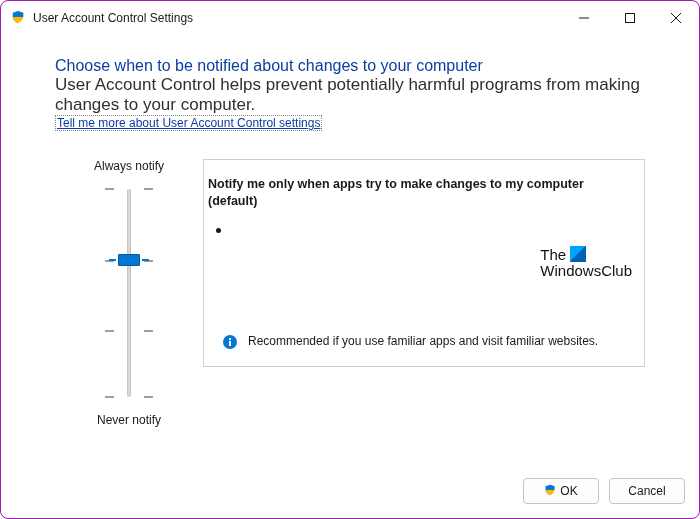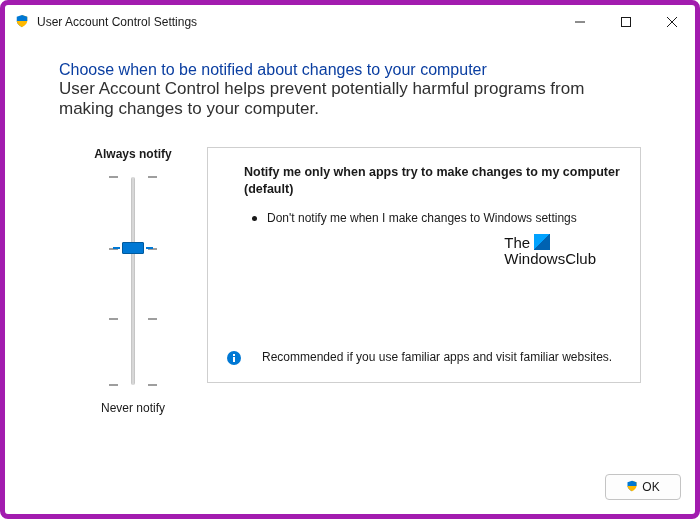--- a/index.html
+++ b/index.html
@@ -1,52 +1,52 @@
 <!DOCTYPE html>
 <html><head>
 <meta charset="utf-8">
 <style>
   * { box-sizing: border-box; margin: 0; padding: 0; }
   html, body { width: 700px; height: 519px; font-family: "Segoe UI", Arial, sans-serif; font-size: 12px; color: #1a1a1a; background: #fff; }
-  .window { width: 700px; height: 519px; border: 5px solid #a21caf; border-radius: 8px; overflow: hidden; position: relative; display: flex; flex-direction: column; }
+  .window { width: 700px; height: 519px; border: 1px solid #a21caf; border-radius: 8px; overflow: hidden; position: relative; display: flex; flex-direction: column; }
   .titlebar { height: 34px; display: flex; align-items: center; padding: 0 0 0 10px; }
   .titlebar .title { margin-left: 8px; font-size: 12px; color: #1a1a1a; }
   .tb-buttons { margin-left: auto; display: flex; }
   .tb-btn { width: 46px; height: 30px; display: flex; align-items: center; justify-content: center; color: #1a1a1a; }
   .content { flex: 1; padding: 22px 54px 0 54px; }
   .heading { color: #0a3ea1; font-size: 16px; font-weight: 400; }
   .desc { font-size: 17px; color: #303030; }
   .link { color: #0a3ea1; text-decoration: underline; border: 1px dotted #888; display: inline-block; padding: 0 1px; }
   .mid { display: flex; margin-top: 28px; }
   .slider-col { width: 148px; text-align: center; position: relative; }
   .lbl-top, .lbl-bottom { font-size: 12px; color: #1a1a1a; }
-  .lbl-top { margin-bottom: 10px; font-weight: bold; }
+  .lbl-top { margin-bottom: 10px; }
   .lbl-bottom { margin-top: 10px; }
   .slider-area { position: relative; width: 60px; height: 220px; margin: 0 auto; }
   .track { position: absolute; left: 50%; top: 6px; bottom: 6px; width: 4px; margin-left: -2px; background: linear-gradient(to right, #bdbdbd 0%, #e0e0e0 50%, #bdbdbd 100%); border-radius: 2px; }
   .tick { position: absolute; left: 0; right: 0; height: 0; }
   .tick:before, .tick:after { content: ""; position: absolute; width: 9px; height: 2px; background: #9e9e9e; top: -1px; }
   .tick:before { left: 6px; }
   .tick:after { right: 6px; }
   .t0 { top: 6px; }
   .t1 { top: 78px; }
   .t2 { top: 148px; }
   .t3 { top: 214px; }
   .thumb { position: absolute; left: 50%; margin-left: -11px; top: 71px; width: 22px; height: 12px; background: #0078d4; border: 1px solid #005a9e; border-radius: 1px; }
   .thumb:before, .thumb:after { content: ""; position: absolute; width: 7px; height: 2px; background: #0078d4; top: 4px; }
   .thumb:before { left: -10px; }
   .thumb:after { right: -10px; }
-  .panel { flex: 1; border: 1px solid #cfcfcf; padding: 16px 18px 16px 36px; position: relative; height: 236px; }
+  .panel { flex: 1; border: 1px solid #cfcfcf; padding: 16px 18px 16px 4px; position: relative; height: 208px; }
   .panel-title { font-weight: 700; font-size: 12.5px; line-height: 1.35; margin-bottom: 12px; }
   .bullet-row { display: flex; align-items: flex-start; gap: 10px; padding-left: 8px; }
   .bullet { width: 5px; height: 5px; background: #1a1a1a; border-radius: 50%; margin-top: 6px; flex-shrink: 0; }
   .bullet-text { font-size: 12px; color: #1a1a1a; line-height: 1.4; }
-  .watermark { position: absolute; right: 44px; top: 86px; font-size: 15px; color: #111; line-height: 1.05; }
+  .watermark { position: absolute; right: 12px; top: 86px; font-size: 15px; color: #111; line-height: 1.05; }
   .watermark .sq { display: inline-block; width: 16px; height: 16px; background: linear-gradient(135deg, #00a2ff 50%, #0062b1 50%); margin-left: 4px; vertical-align: -2px; }
-  .info-row { display: flex; align-items: flex-start; gap: 20px; position: absolute; bottom: 16px; left: 18px; right: 18px; margin-top: 38px; }
+  .info-row { display: flex; align-items: flex-start; gap: 10px; position: absolute; bottom: 16px; left: 18px; right: 18px; margin-top: 38px; }
   .info-icon { width: 16px; height: 16px; flex-shrink: 0; margin-top: 1px; }
   .info-text { font-size: 12px; color: #1a1a1a; line-height: 1.4; }
   .footer { padding: 0 14px 14px 0; display: flex; justify-content: flex-end; gap: 10px; }
   .btn { min-width: 76px; height: 26px; border: 1px solid #c4c4c4; background: #fdfdfd; border-radius: 4px; font-size: 12px; display: flex; align-items: center; justify-content: center; gap: 4px; cursor: default; margin-top: 19px; }
 </style>
 </head>
 <body>
 
 <div class="window">
 
@@ -75,40 +75,40 @@
         <svg width="10" height="10" viewBox="0 0 10 10">
             <path d="M0 0 L10 10 M10 0 L0 10" stroke="#1a1a1a" stroke-width="1"></path>
           </svg>
       </div>
     </div>
   </div>
 
   <div class="content">
     <div class="heading">Choose when to be notified about changes to your computer</div>
     <div class="desc">User Account Control helps prevent potentially harmful programs from making changes to your computer.</div>
+    <a class="link">Tell me more about User Account Control settings</a>
 
     <div class="mid">
       <div class="slider-col">
         <div class="lbl-top">Always notify</div>
         <div class="slider-area">
           <div class="track"></div>
           <div class="tick t0"></div>
           <div class="tick t1"></div>
           <div class="tick t2"></div>
           <div class="tick t3"></div>
           <div class="thumb"></div>
         </div>
         <div class="lbl-bottom">Never notify</div>
       </div>
 
       <div class="panel">
         <div class="panel-title">Notify me only when apps try to make changes to my computer (default)</div>
         <div class="bullet-row">
           <span class="bullet"></span>
-          <span class="bullet-text">Don't notify me when I make changes to Windows settings</span>
         </div>
         <div class="watermark">
           <span>The</span><span class="sq"></span><br>
           <span>WindowsClub</span>
         </div>
         <div class="info-row">
           <span class="info-icon">
             <svg width="16" height="16" viewBox="0 0 16 16">
                 <circle cx="8" cy="8" r="7" fill="#0078d4"></circle>
                 <rect x="7" y="7" width="2" height="5" fill="#fff"></rect>
@@ -126,15 +126,18 @@
       <span>
         <svg width="12" height="12" viewBox="0 0 16 16">
           <path d="M8 1 L14 3 V8 C14 12 8 15 8 15 V1 Z" fill="#ffb900"></path>
           <path d="M8 1 L2 3 V8 C2 12 8 15 8 15 V1 Z" fill="#0078d4"></path>
           <path d="M8 1 L14 3 V8 H8 Z" fill="#0078d4"></path>
           <path d="M8 8 H2 V8 C2 12 8 15 8 15 V8 Z" fill="#ffb900"></path>
         </svg>
       </span>
       <span>OK</span>
     </div>
+    <div class="btn">
+      <span>Cancel</span>
+    </div>
   </div>
 
 </div>
 
 </body></html>

